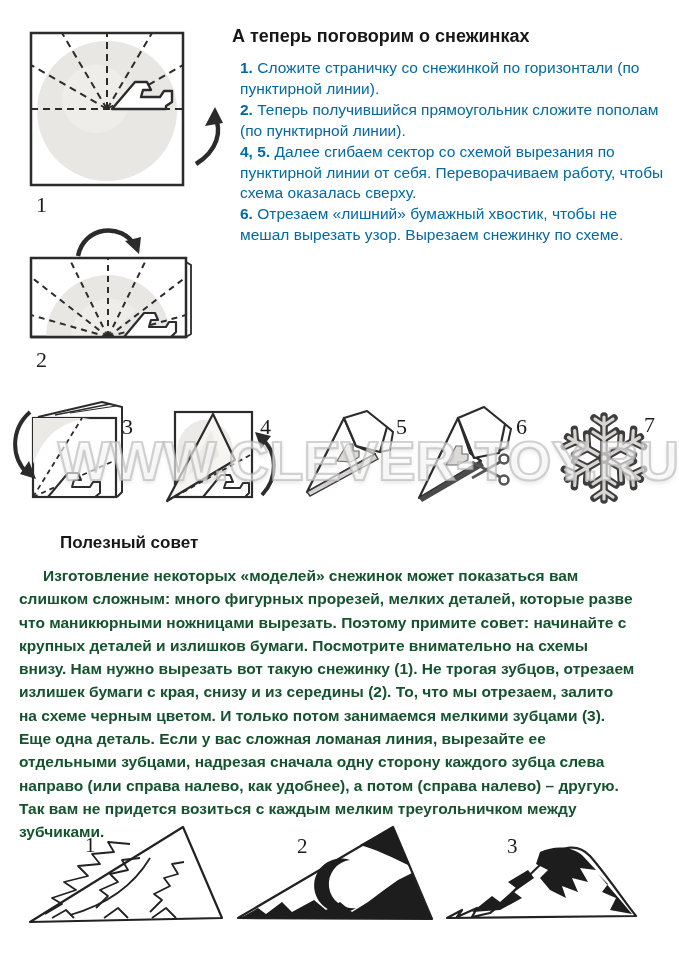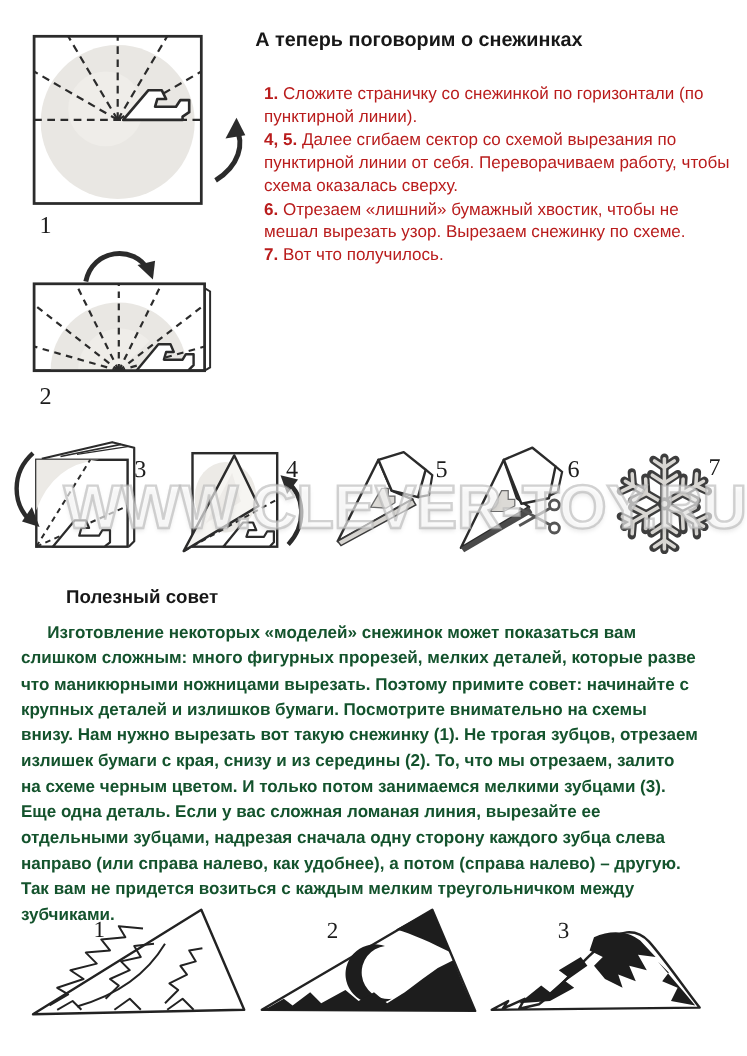--- a/index.html
+++ b/index.html
@@ -1,43 +1,43 @@
 <!DOCTYPE html>
 <html><head>
 <meta charset="utf-8">
 <style>
   html,body{margin:0;padding:0;}
   body{width:679px;height:960px;background:#ffffff;position:relative;overflow:hidden;
        font-family:"Liberation Sans",sans-serif;color:#1e1e1e;}
   .fig-label{position:absolute;font-family:"Liberation Serif",serif;font-size:22px;color:#1c1c1c;}
   #page-title{position:absolute;left:232px;top:26px;width:430px;font-size:18px;font-weight:bold;color:#171717;}
-  #instructions{position:absolute;left:240px;top:76px;width:424px;font-size:15.5px;line-height:20.9px;color:#b91c1c;}
+  #instructions{position:absolute;left:240px;top:58px;width:424px;font-size:15.5px;line-height:20.9px;color:#0369a1;}
   #instructions p{margin:0;}
   #instructions .num{font-weight:bold;}
   #watermark{position:absolute;left:0;top:428px;width:679px;text-align:right;
              font-size:56px;font-weight:800;letter-spacing:0px;z-index:6;
              color:rgba(255,255,255,0.60);
              -webkit-text-stroke:2.2px rgba(183,183,183,0.62);
              text-shadow:0 3px 4px rgba(120,120,120,0.18);
              font-family:"Liberation Sans",sans-serif;white-space:nowrap;}
   #tip-heading{position:absolute;left:60px;top:533px;font-size:17px;font-weight:bold;color:#171717;}
   #tip-body{position:absolute;left:19px;top:564px;width:616px;font-size:15.5px;line-height:23.3px;
             color:#14532d;text-indent:24px;font-weight:bold;}
   svg{position:absolute;overflow:visible;}
 </style>
 </head>
 <body>
 
 <div id="page-title">А теперь поговорим о снежинках</div>
 
 <div id="instructions">
   <p><span class="num">1.</span><span> Сложите страничку со снежинкой по горизонтали (по пунктирной линии).</span></p>
+  <p><span class="num">2.</span><span> Теперь получившийся прямоугольник сложите пополам (по пунктирной линии).</span></p>
   <p><span class="num">4, 5.</span><span> Далее сгибаем сектор со схемой вырезания по пунктирной линии от себя. Переворачиваем работу, чтобы схема оказалась сверху.</span></p>
   <p><span class="num">6.</span><span> Отрезаем «лишний» бумажный хвостик, чтобы не мешал вырезать узор. Вырезаем снежинку по схеме.</span></p>
-  <p><span class="num">7.</span><span>  Вот что получилось.</span></p>
 </div>
 
 <svg style="left:26px;top:29px" width="200" height="162" viewBox="0 0 200 162">
   <rect x="5" y="4" width="152" height="152" fill="#ffffff" stroke="#2b2b2b" stroke-width="2.5"></rect>
   <circle cx="81" cy="82" r="70" fill="#e9e7e3"></circle>
   <circle cx="70" cy="70" r="34" fill="#efede9"></circle>
   <g stroke="#2b2b2b" stroke-width="2" stroke-dasharray="7 5" fill="none">
     <path d="M5,80 H157"></path>
     <path d="M81,80 V4"></path>
     <path d="M81,80 L36,4"></path>

